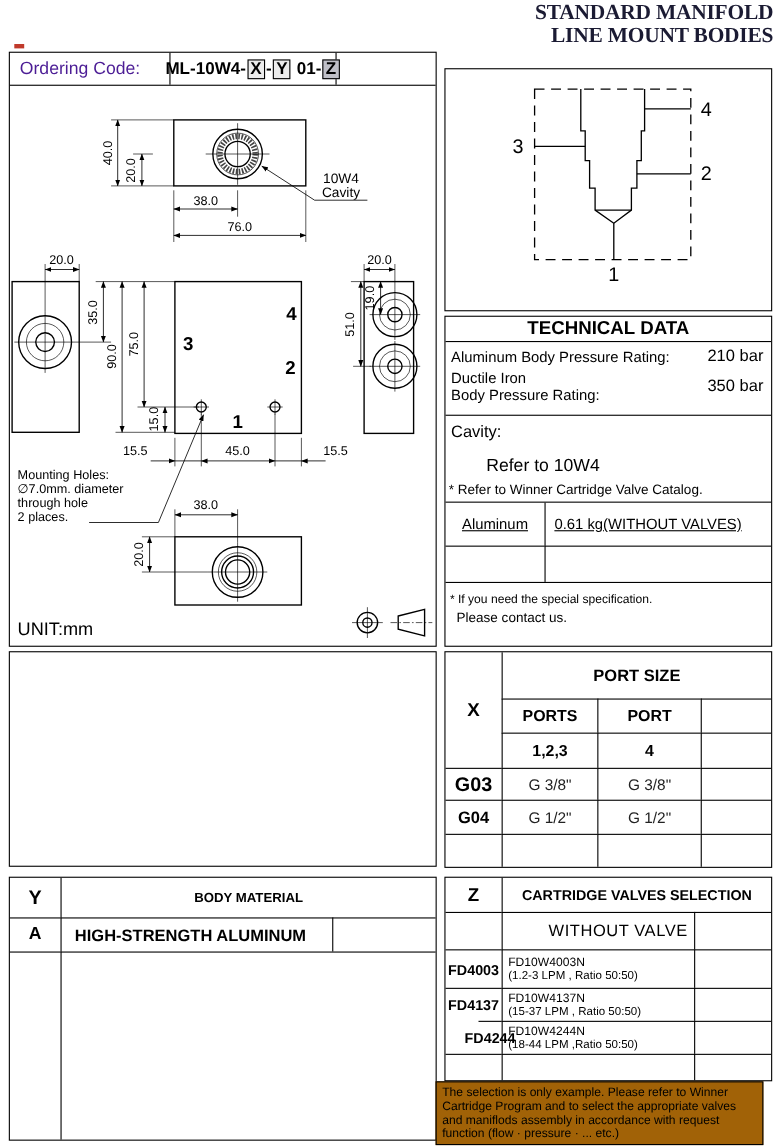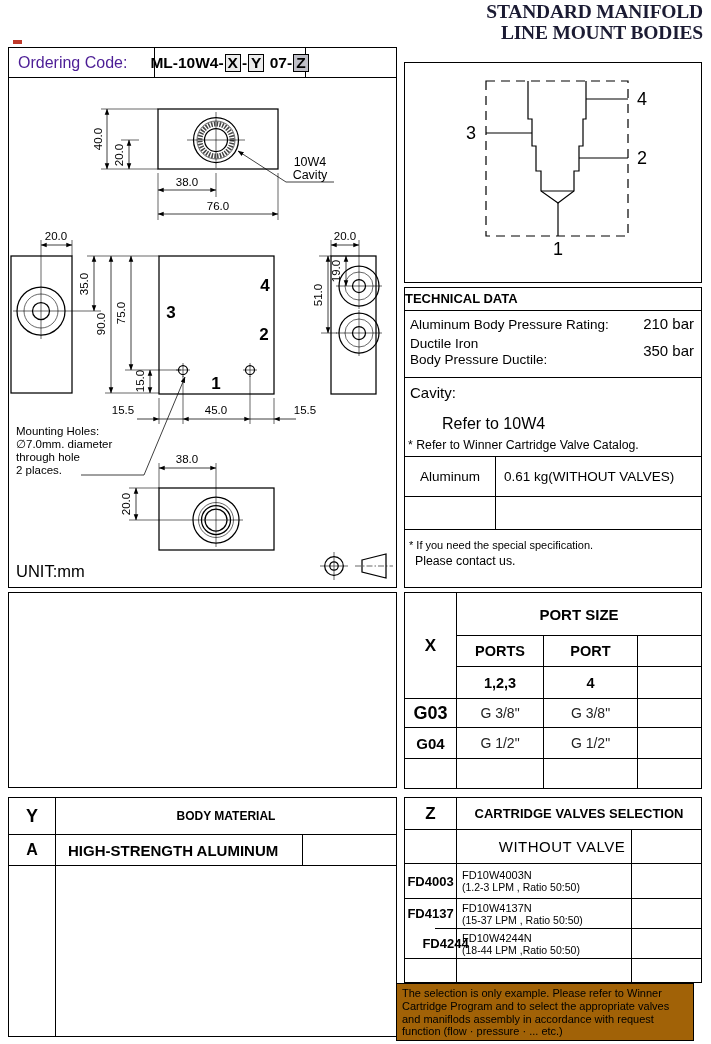--- a/index.html
+++ b/index.html
@@ -22,24 +22,24 @@
   
   svg text{font-family:"Liberation Sans",sans-serif;fill:#000;}
   .dt{font-size:11.5px;text-anchor:middle;}
   .pn{font-size:17px;font-weight:700;text-anchor:middle;}
   .mn{font-size:11.5px;}
   .ut{font-size:16.5px;}
   .ln{stroke:#000;stroke-width:1.25;fill:none;}
   .xln{stroke:#000;stroke-width:0.6;fill:none;}
   .dln{stroke:#000;stroke-width:0.75;fill:none;}
   
-  #tech-header{top:0;left:0;right:0;height:23px;border-bottom:1.6px solid #000;text-align:left;font-weight:700;font-size:13px;line-height:22px;}
+  #tech-header{top:0;left:0;right:0;height:23px;border-bottom:1.6px solid #000;text-align:center;font-weight:700;font-size:17px;line-height:22px;}
   .td-label{font-size:13.5px;}
   .td-value{font-size:15px;}
-  #weight-grid{left:0;right:0;top:168px;height:74px;display:grid;grid-template-columns:90px 1fr;grid-template-rows:39px 1fr;border-top:1.6px solid #000;border-bottom:1.6px solid #000;}
+  #weight-grid{left:0;right:0;top:168px;height:74px;display:grid;grid-template-columns:90px 1fr;grid-template-rows:39px 1fr;border-top:1.6px solid #000;border-bottom:1.6px solid #000;text-decoration:underline;}
   
   #port-grid{left:404px;top:592px;width:298px;height:197px;border:1.6px solid #000;display:grid;grid-template-columns:51px 87px 94px 1fr;grid-template-rows:42px 31px 32px 29px 31px 1fr;background:#fff;}
   .th{font-weight:700;font-size:14.5px;}
   .tv{font-size:14px;color:#222;}
   
   #body-grid{left:8px;top:797px;width:389px;height:240px;border:1.6px solid #000;display:grid;grid-template-columns:46px 247px 1fr;grid-template-rows:36px 31px 1fr;background:#fff;}
   
   #cart-grid{left:404px;top:797px;width:298px;height:186px;border:1.6px solid #000;display:grid;grid-template-columns:51px 175px 1fr;grid-template-rows:31px 34px 35px 30px 30px 1fr;background:#fff;}
   .model-cell{display:flex;flex-direction:column;justify-content:center;align-items:flex-start;padding-left:5px;}
   .model-line{font-size:11px;line-height:12px;}
@@ -54,21 +54,21 @@
   <div id="title" class="abs">
     <div>STANDARD MANIFOLD</div>
     <div>LINE MOUNT BODIES</div>
   </div>
 
   <div id="red-mark" class="abs"></div>
 
   <div class="box" style="left:8px;top:47px;width:389px;height:541px;">
     <div id="ordering-row">
       <div id="ordering-label">Ordering Code:</div>
-      <div id="ordering-code"><span>ML-10W4-</span><span class="codebox">X</span><span>-</span><span class="codebox">Y</span><span> 07-</span><span class="codebox zbox">Z</span></div>
+      <div id="ordering-code"><span>ML-10W4-</span><span class="codebox">X</span><span>-</span><span class="codebox">Y</span><span> 01-</span><span class="codebox zbox">Z</span></div>
       <div style="flex:1"></div>
     </div>
 
     
     <svg id="drawing-svg" width="385" height="508" viewBox="0 0 385 508">
       <defs>
         <marker id="arr" viewBox="0 0 10 10" refX="9.5" refY="5" markerWidth="8" markerHeight="8" orient="auto-start-reverse">
           <path d="M0,1.2 L10,5 L0,8.8 z" fill="#000"></path>
         </marker>
       </defs>
@@ -242,21 +242,21 @@
       <text class="pn" style="font-weight:400;font-size:18px" x="237" y="101">2</text>
       <text class="pn" style="font-weight:400;font-size:18px" x="153" y="192">1</text>
     </svg>
   </div>
 
   <div class="box" style="left:404px;top:287px;width:298px;height:301px;">
     <div id="tech-header" class="abs">TECHNICAL DATA</div>
     <div class="abs td-label" style="left:5px;top:29px;">Aluminum Body Pressure Rating:</div>
     <div class="abs td-value" style="right:7px;top:27px;">210 bar</div>
     <div class="abs td-label" style="left:5px;top:48px;">Ductile Iron</div>
-    <div class="abs td-label" style="left:5px;top:64px;">Body Pressure Ductile:</div>
+    <div class="abs td-label" style="left:5px;top:64px;">Body Pressure Rating:</div>
     <div class="abs td-value" style="right:7px;top:54px;">350 bar</div>
     <div class="abs" style="left:0;right:0;top:89px;border-top:1.6px solid #000;"></div>
     <div class="abs" style="left:5px;top:96px;font-size:15px;">Cavity:</div>
     <div class="abs" style="left:37px;top:127px;font-size:16px;">Refer to 10W4</div>
     <div class="abs" style="left:3px;top:150px;font-size:12.3px;">* Refer to Winner Cartridge Valve Catalog.</div>
     <div id="weight-grid" class="abs">
       <div class="cell" style="font-size:13.5px;">Aluminum</div>
       <div class="cell bl" style="justify-content:flex-start;padding-left:8px;font-size:13.5px;">0.61 kg(WITHOUT VALVES)</div>
       <div class="cell bt"></div>
       <div class="cell bl bt"></div>

